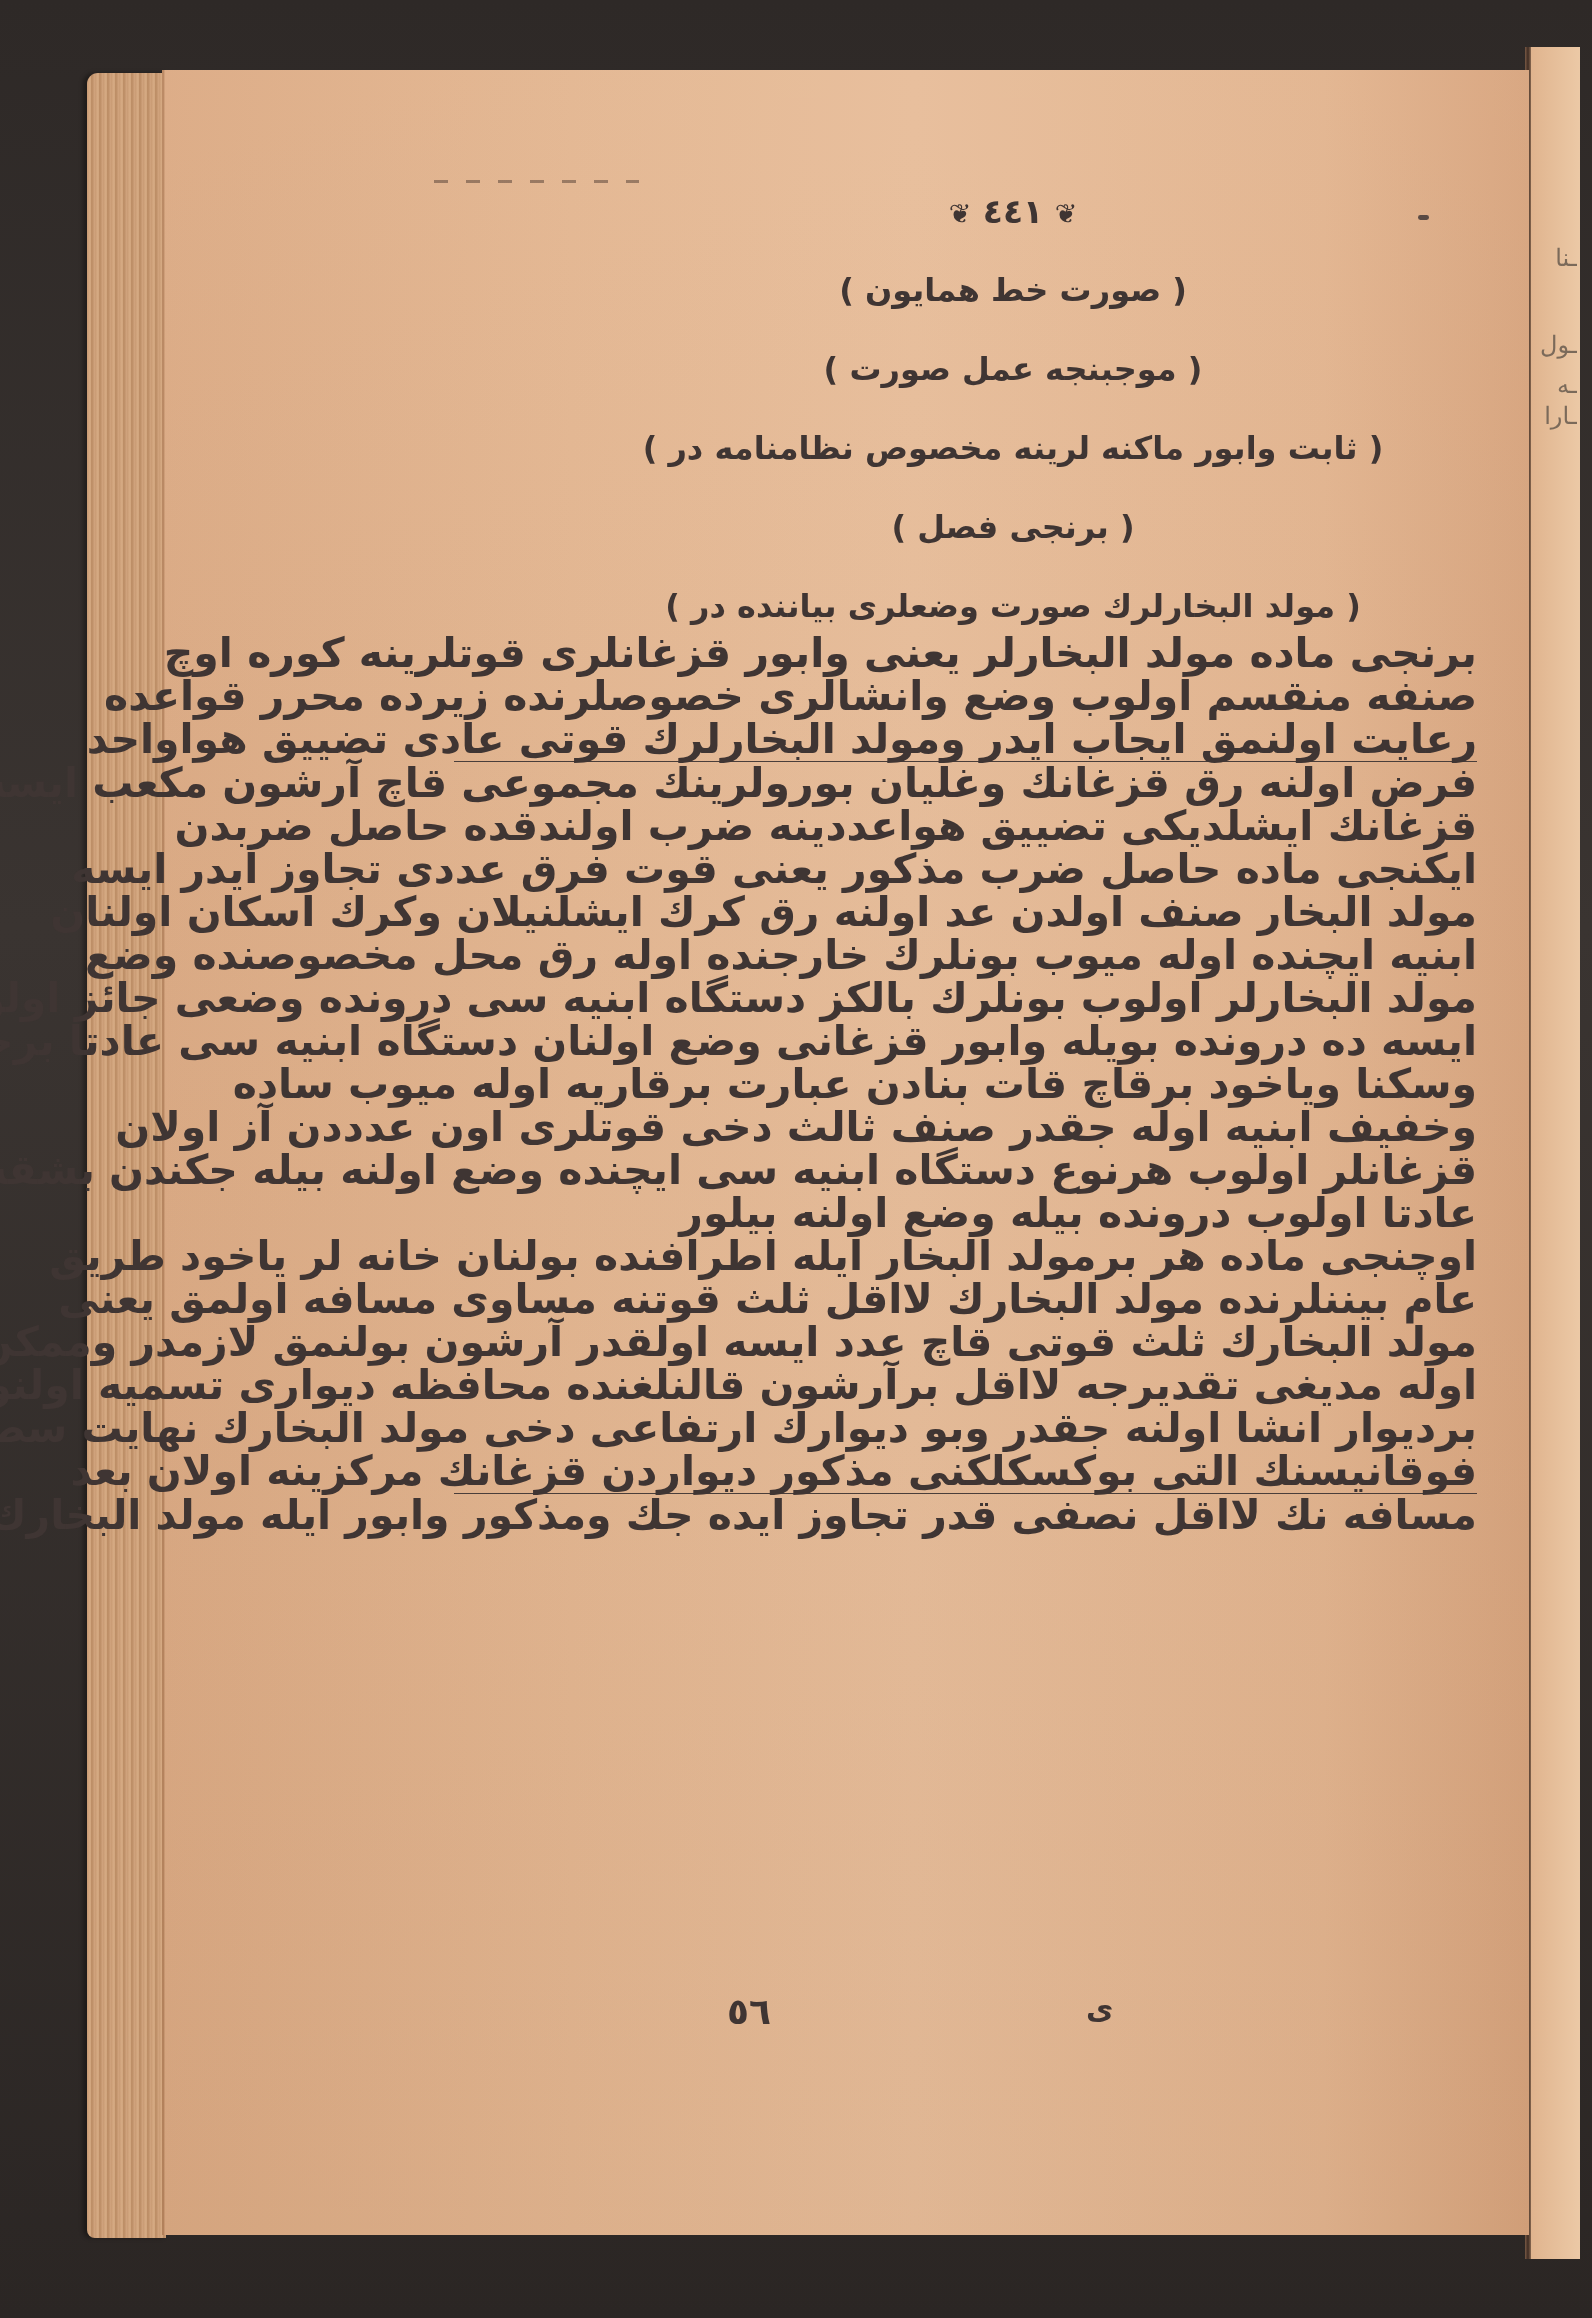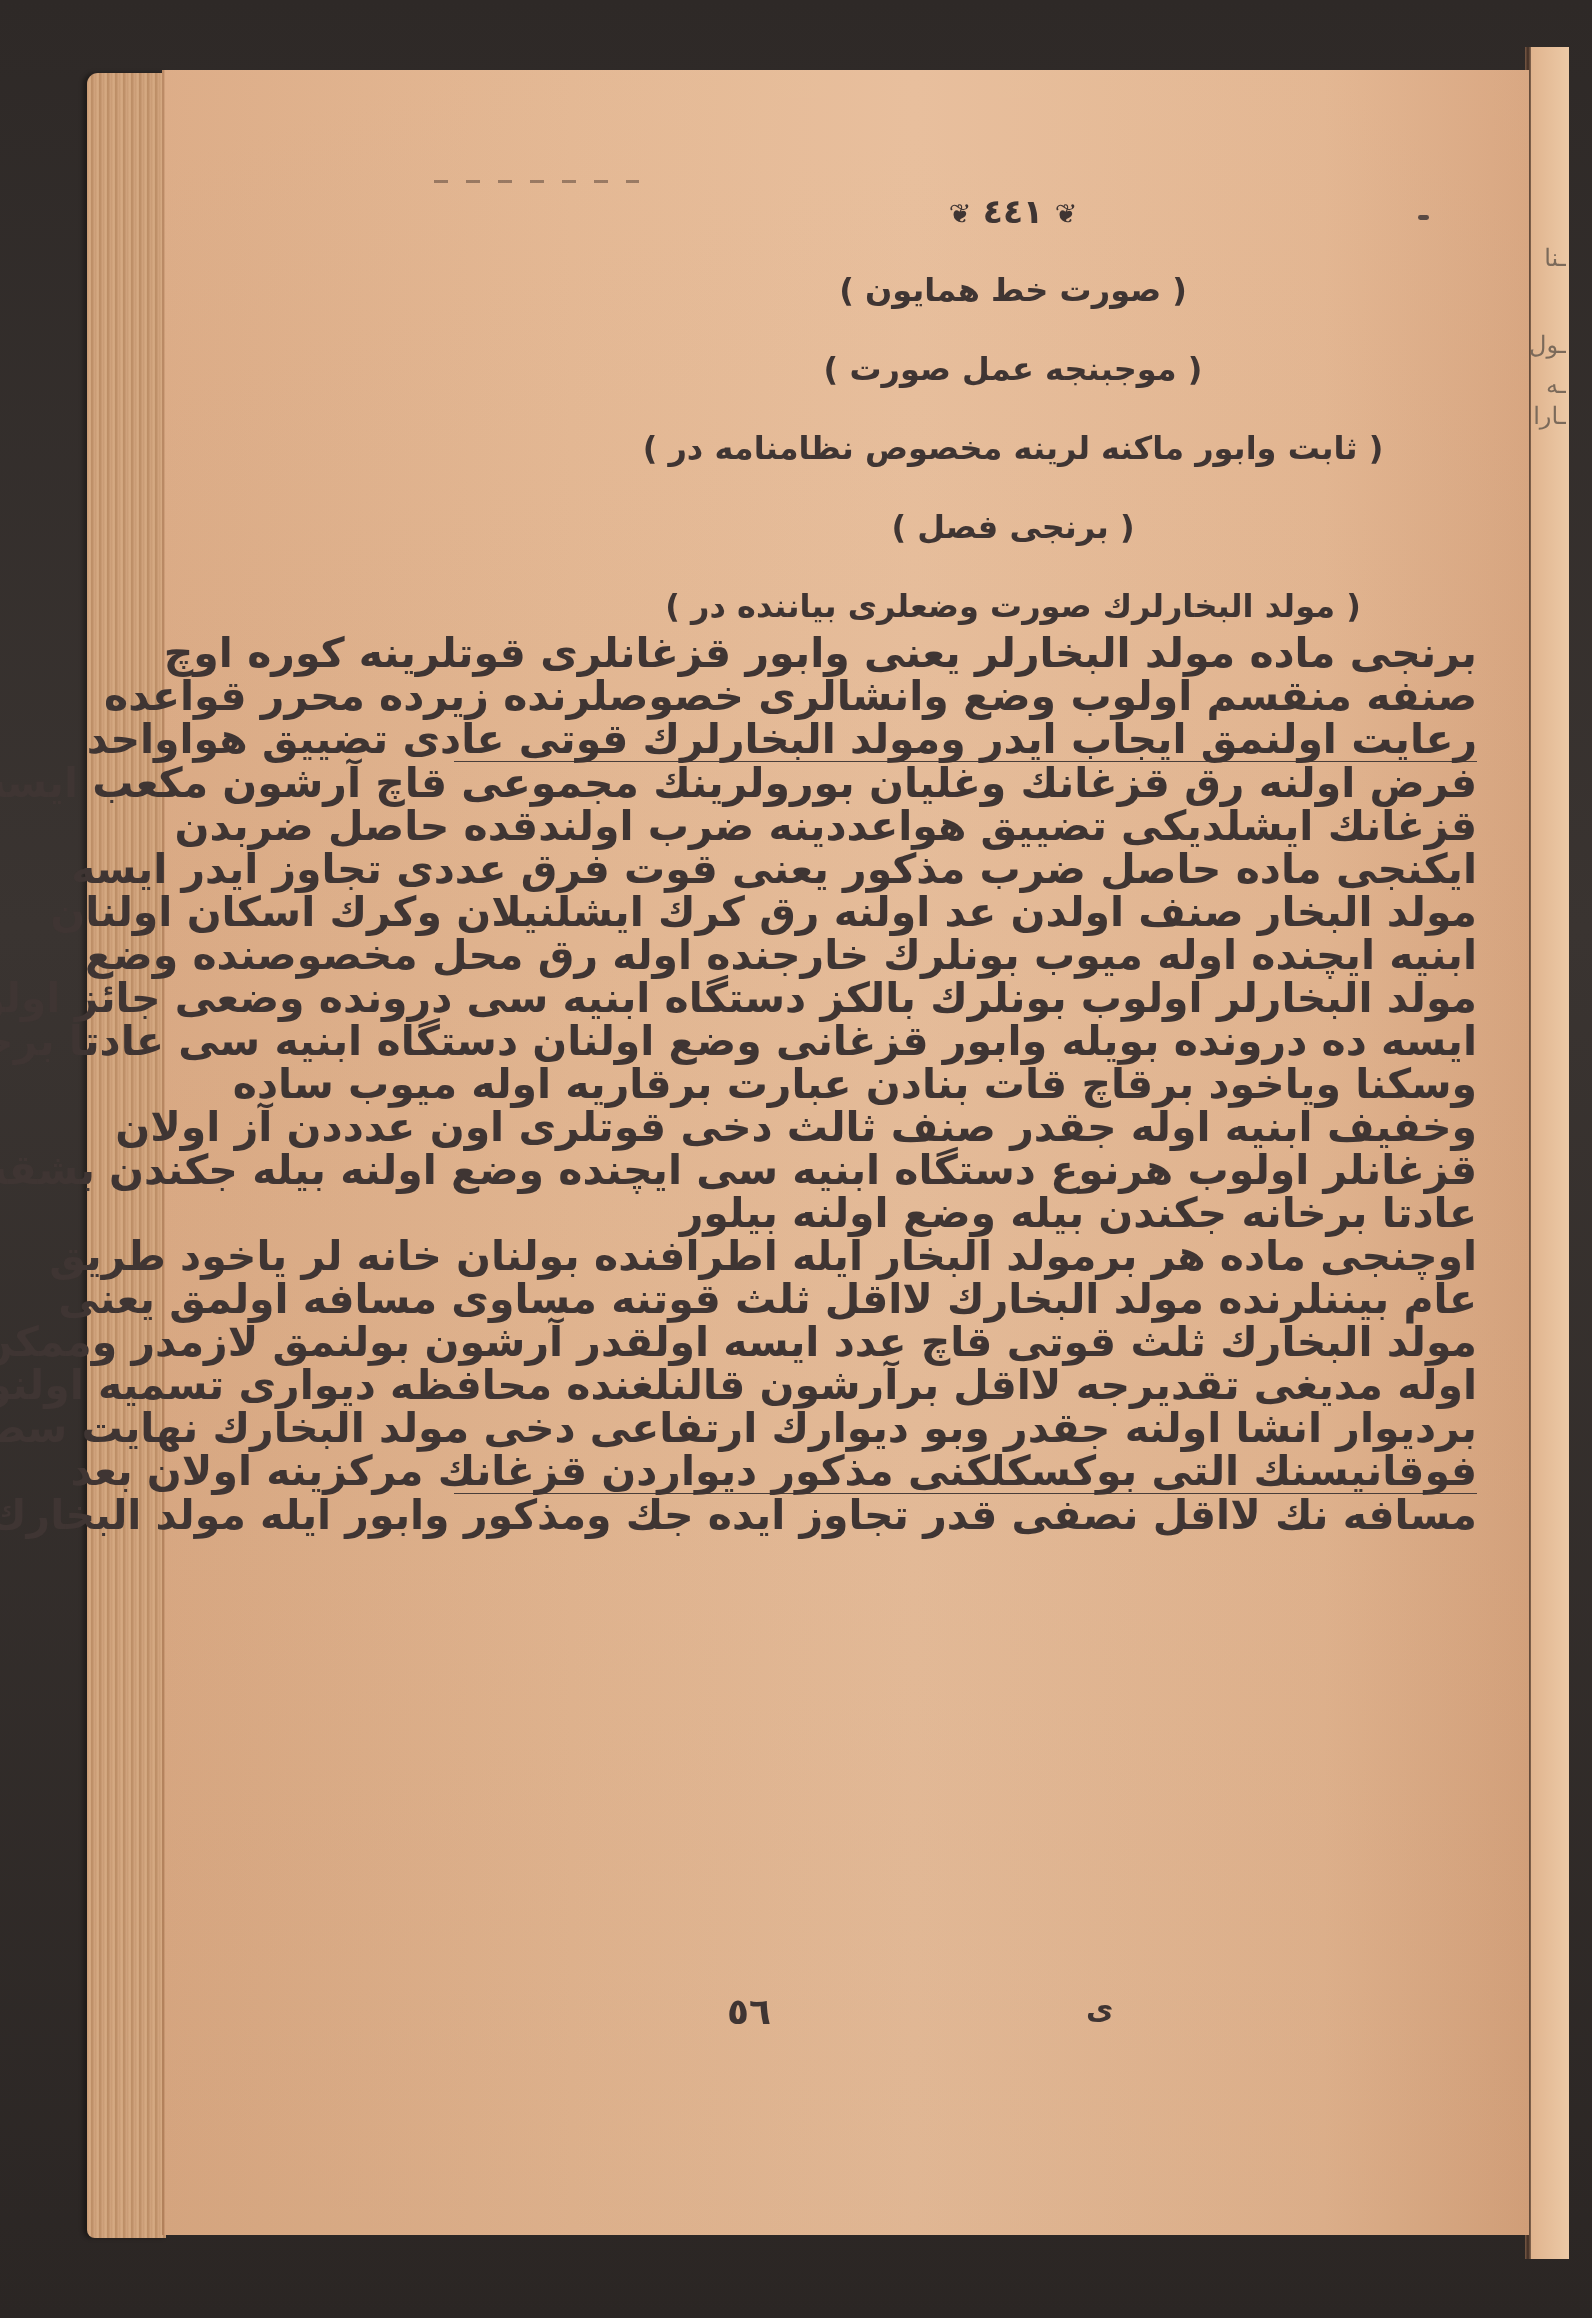--- a/index.html
+++ b/index.html
@@ -25,21 +25,21 @@
     }
     .page::after {
       content: ""; position: absolute; left: 0; top: 0; right: 0; bottom: 0;
       background: linear-gradient(180deg, rgba(255,255,255,0.05), rgba(0,0,0,0.03));
     }
     .gutter {
       position: absolute; left: 1525px; top: 47px; width: 6.3px; height: 2212px;
       background: linear-gradient(90deg, #7a5a45, #3d2b22, #8a6a52);
     }
     .next-page {
-      position: absolute; left: 1531px; top: 47px; width: 38px; height: 2212px;
+      position: absolute; left: 1531px; top: 47px; width: 49px; height: 2212px;
       background: linear-gradient(90deg, #e0b48e, #ecc9a6);
     }
     .next-page .frag {
       position: absolute; right: 3.2px; font-size: 24px; color: #7b6a5a; direction: rtl;
       font-family: "DejaVu Serif", serif;
     }
     .content {
       position: absolute; left: 454px; top: 188px; width: 1023px;
       direction: rtl; color: #3f3533;
       font-family: "DejaVu Sans", sans-serif;
@@ -112,21 +112,21 @@
     <div class="line">فرض اولنه رق قزغانك وغليان بورولرينك مجموعى قاچ آرشون مكعب ايسه</div>
     <div class="line">قزغانك ايشلديكى تضييق هواعددينه ضرب اولندقده حاصل ضربدن</div>
     <div class="line">ايكنجى ماده    حاصل ضرب مذكور يعنى قوت فرق عددى تجاوز ايدر ايسه</div>
     <div class="line">مولد البخار صنف اولدن عد اولنه رق كرك ايشلنيلان وكرك اسكان اولنان</div>
     <div class="line">ابنيه ايچنده اوله ميوب بونلرك خارجنده اوله رق محل مخصوصنده وضع</div>
     <div class="line">مولد البخارلر اولوب بونلرك بالكز دستگاه ابنيه سى درونده وضعى جائز اولور</div>
     <div class="line">ايسه ده درونده بويله وابور قزغانى وضع اولنان دستگاه ابنيه سى عادتا برخانه</div>
     <div class="line">وسكنا وياخود برقاچ قات بنادن عبارت برقاريه اوله ميوب ساده</div>
     <div class="line">وخفيف ابنيه اوله جقدر    صنف ثالث دخى قوتلرى اون عدددن آز اولان</div>
     <div class="line">قزغانلر اولوب هرنوع دستگاه ابنيه سى ايچنده وضع اولنه بيله جكندن بشقه</div>
-    <div class="line short">عادتا برخانه جكندن بيله وضع اولنه بيلور</div>
+    <div class="line short">عادتا اولوب درونده بيله وضع اولنه بيلور</div>
     <div class="line">اوچنجى ماده    هر برمولد البخار ايله اطرافنده بولنان خانه لر ياخود طريق</div>
     <div class="line">عام بيننلرنده مولد البخارك لااقل ثلث قوتنه مساوى مسافه اولمق يعنى</div>
     <div class="line">مولد البخارك ثلث قوتى قاچ عدد ايسه اولقدر آرشون بولنمق لازمدر وممكن</div>
     <div class="line">اوله مديغى تقديرجه لااقل برآرشون قالنلغنده محافظه ديوارى تسميه اولنور</div>
     <div class="line">برديوار انشا اولنه جقدر وبو ديوارك ارتفاعى دخى مولد البخارك نهايت سطح</div>
     <div class="line underlined">فوقانيسنك التى بوكسكلكنى مذكور ديواردن قزغانك مركزينه اولان بعد</div>
     <div class="line">مسافه نك لااقل نصفى قدر تجاوز ايده جك ومذكور وابور ايله مولد البخارك</div>
   </div>
 </div>
 

